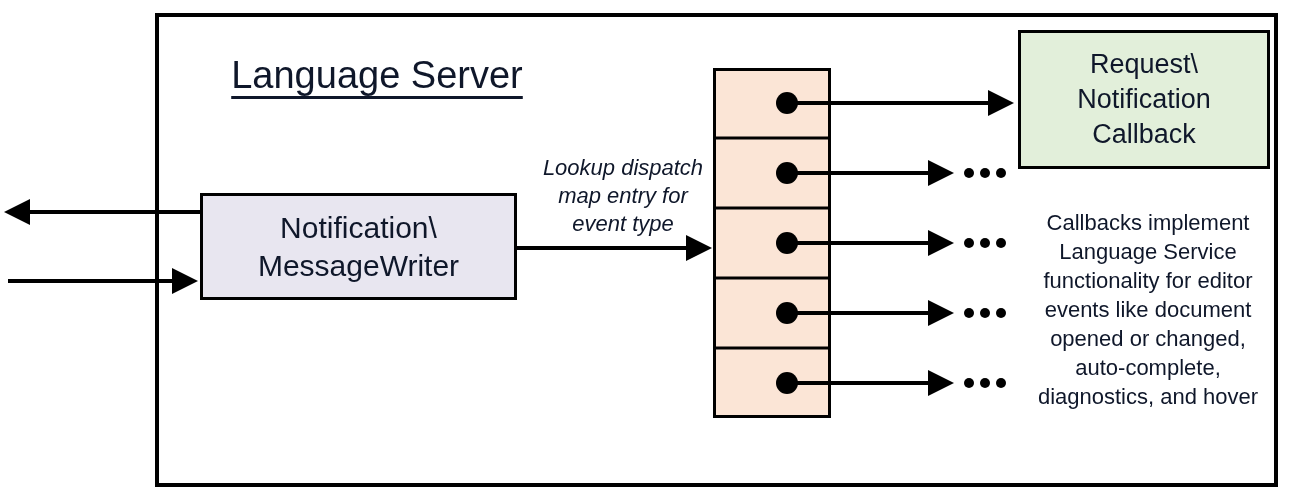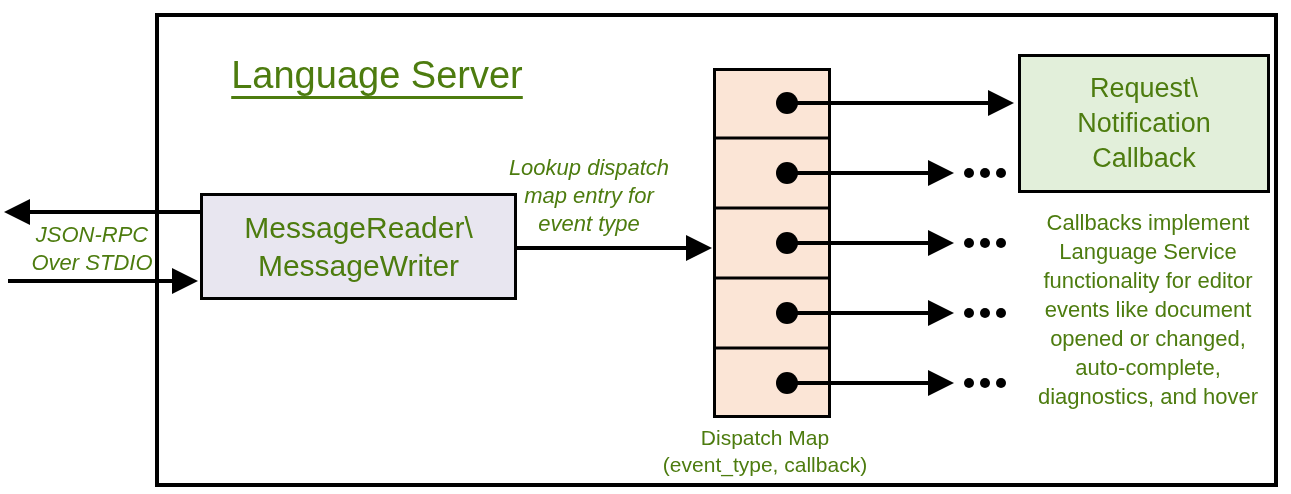--- a/index.html
+++ b/index.html
@@ -1,18 +1,18 @@
 <!DOCTYPE html>
 <html><head>
 <meta charset="utf-8">
 <style>
   html,body{margin:0;padding:0;background:#ffffff;}
   .stage{
     position:relative;width:1291px;height:494px;background:#ffffff;
-    font-family:"Liberation Sans",sans-serif;color:#4d7c0f;overflow:hidden;
+    font-family:"Liberation Sans",sans-serif;color:#0f172a;overflow:hidden;
   }
   .ml{white-space:pre-line;}
   .outer{
     position:absolute;left:155px;top:13px;width:1123px;height:474px;
     border:4px solid #000;box-sizing:border-box;background:transparent;z-index:1;
   }
   .title{
     position:absolute;left:177px;top:52px;width:400px;text-align:center;
     font-size:38px;line-height:46px;
     text-decoration:underline;text-decoration-thickness:3px;text-underline-offset:8px;
@@ -23,56 +23,52 @@
     display:flex;align-items:center;justify-content:center;text-align:center;z-index:3;
   }
   .reader{left:200px;top:193px;width:317px;height:107px;font-size:30px;line-height:38px;}
   .callback{left:1018px;top:30px;width:252px;height:139px;font-size:27px;line-height:35px;}
   .map{
     position:absolute;left:713px;top:68px;width:118px;height:350px;
     border:3px solid #000;box-sizing:border-box;z-index:2;
   }
   .lbl{position:absolute;text-align:center;z-index:6;}
   .io{left:12px;top:221px;width:160px;font-size:22px;line-height:28px;font-style:italic;}
-  .lookup{left:503px;top:154px;width:172px;font-size:22px;line-height:28px;font-style:italic;}
+  .lookup{left:537px;top:154px;width:172px;font-size:22px;line-height:28px;font-style:italic;}
   .dispatches{left:816px;top:41px;width:152px;font-size:22px;line-height:27px;font-style:italic;}
   .reader-caption{left:207px;top:311px;width:330px;font-size:21px;line-height:27px;}
   .map-caption{left:640px;top:424px;width:250px;font-size:21px;line-height:27px;}
   .note{left:1008px;top:189px;width:280px;font-size:22px;line-height:29px;margin-top:19px;}
   svg.wires{position:absolute;left:0;top:0;width:1291px;height:494px;z-index:5;pointer-events:none;}
   svg.wires line{stroke:#000;}
   svg.wires polygon,svg.wires circle{fill:#000;}
 </style>
 </head>
 <body>
 
 <div class="stage">
 
   <div class="outer"></div>
 
   <div class="title">Language Server</div>
 
-  <div class="lbl io ml">JSON-RPC
-Over STDIO</div>
 
   <div class="box reader" style="background-color: rgb(232, 230, 240);">
-    <div class="ml">MessageReader\
+    <div class="ml">Notification\
 MessageWriter</div>
   </div>
 
   <div class="lbl lookup ml">Lookup dispatch
 map entry for
 event type</div>
 
   <div class="map" style="background-color: rgb(251, 229, 214);"></div>
-  <div class="lbl map-caption ml">Dispatch Map
-(event_type, callback)</div>
 
 
-  <div class="box callback" style="background-color: rgb(226, 239, 218); margin-top: 24px;">
+  <div class="box callback" style="background-color: rgb(226, 239, 218);">
     <div class="ml">Request\
 Notification
 Callback</div>
   </div>
 
   <div class="lbl note ml">Callbacks implement
 Language Service
 functionality for editor
 events like document
 opened or changed,

